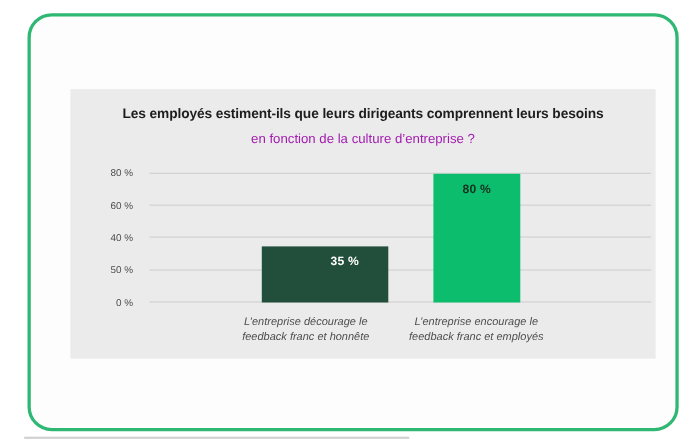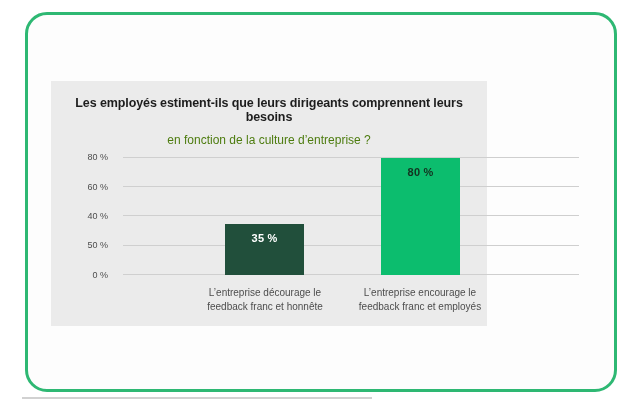--- a/index.html
+++ b/index.html
@@ -12,31 +12,31 @@
     position:absolute;left:25px;top:12px;width:586px;height:374px;
     border:3px solid var(--accent_green,#2eb873);
     border-radius:22px;
     background:var(--card_bg,#fdfdfd);
   }
   .edge-line{
     position:absolute;left:22px;top:397px;width:350px;height:2px;
     background:#c9c9c9;opacity:.85;
   }
   .panel{
-    position:absolute;left:23px;top:66px;width:436px;height:245px;
+    position:absolute;left:36px;top:66px;width:532px;height:245px;
     background:var(--panel_gray,#ebebeb);
   }
   .chart-title{
     margin:15px 8px 0 8px;text-align:center;
     font-size:12.5px;font-weight:bold;letter-spacing:-0.1px;
     color:var(--title_text,#1d1d1d);
   }
   .chart-subtitle{
     margin:9px 8px 0 8px;text-align:center;
-    font-size:12px;color:#4d7c0f;
+    font-size:12px;color:#a21caf;
   }
   .plot{
     position:absolute;left:72px;top:62px;width:456px;height:132px;
   }
   .gridline{
     position:absolute;left:0;width:100%;height:1px;
     background:var(--gridline,#cfcfcf);
   }
   .ytick{
     position:absolute;right:calc(100% + 15px);top:50%;
@@ -45,36 +45,36 @@
   }
   .bar{position:absolute;bottom:0;width:79px;z-index:2;}
   .bar-1{left:102px;}
   .bar-2{left:258px;}
   .bar-value{
     display:block;text-align:center;margin-top:8px;
     font-size:11px;font-weight:bold;letter-spacing:.2px;
   }
   .xlabel{
     position:absolute;top:143px;width:140px;text-align:center;
-    font-size:10px;line-height:1.4;color:var(--axis_text,#4d4d4d);
+    font-size:10px;line-height:1.4;color:var(--axis_text,#4d4d4d);font-style:italic;
   }
   .xlabel-1{left:72px;}
   .xlabel-2{left:227px;}
 </style>
 </head>
 <body>
 
 <div class="card">
   <div class="panel">
     <div class="chart-title">Les employés estiment-ils que leurs dirigeants comprennent leurs besoins</div>
     <div class="chart-subtitle">en fonction de la culture d’entreprise ?</div>
 
     <div class="plot">
 
-      <div class="bar bar-1" style="height: 51.3333px; background: rgb(33, 79, 59);">
+      <div class="bar bar-1" style="height: 51.3333px; background: rgb(33, 79, 59); padding-left: 36px;">
         <span class="bar-value" style="color: rgb(255, 255, 255);">35 %</span>
       </div>
       <div class="bar bar-2" style="height: 117.333px; background: rgb(12, 189, 110);">
         <span class="bar-value" style="color: rgb(20, 49, 31);">80 %</span>
       </div>
 
       <div class="xlabel xlabel-1">L’entreprise décourage le feedback franc et honnête</div>
       <div class="xlabel xlabel-2">L’entreprise encourage le feedback franc et employés</div>
     <div class="gridline" style="bottom: 0px;">
           <span class="ytick">0 %</span>

